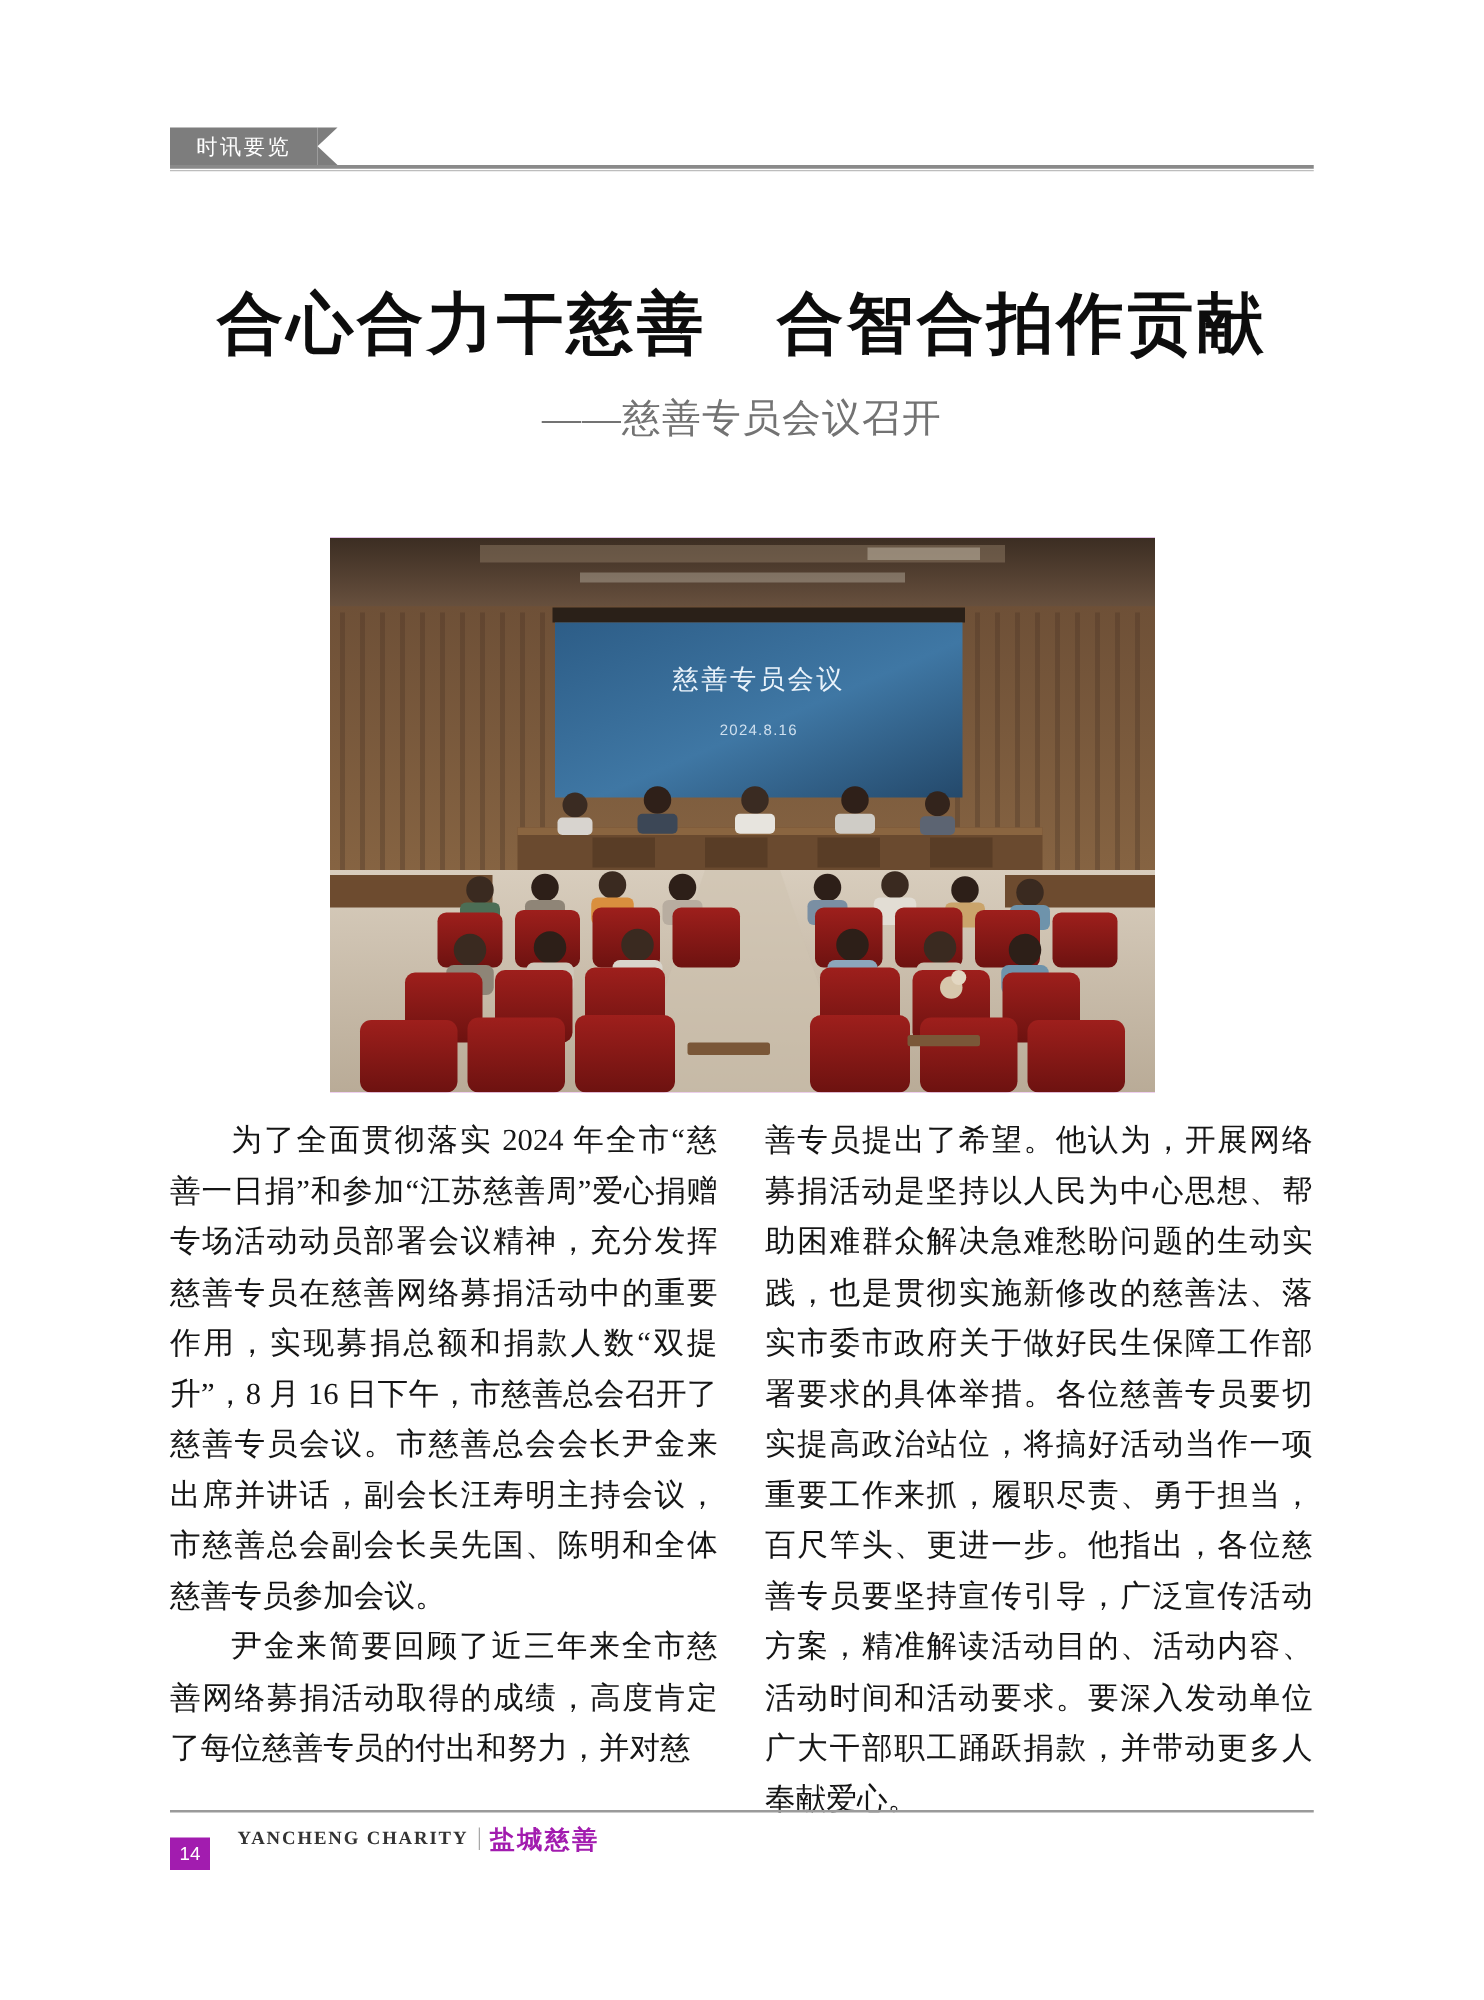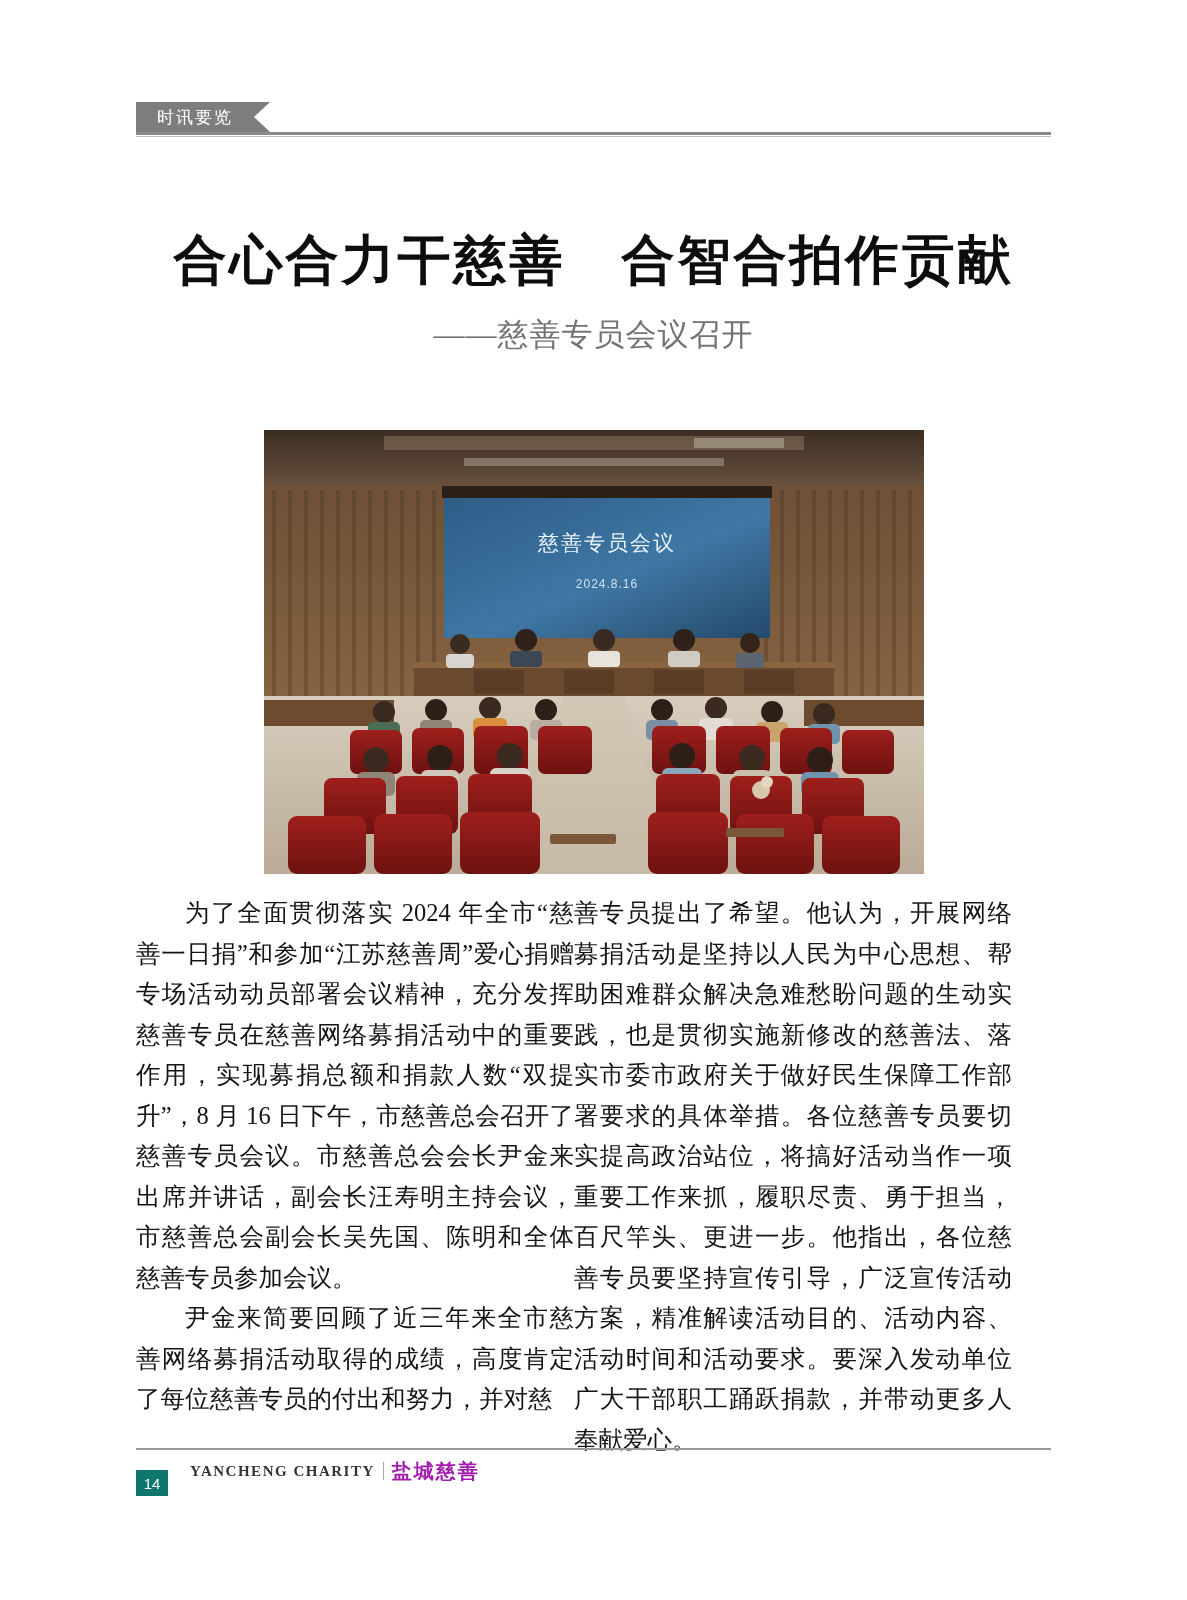--- a/index.html
+++ b/index.html
@@ -105,20 +105,21 @@
   .photo svg { display: block; }
 
   
   .columns {
     position: absolute;
     left: 136px;
     top: 893px;
     width: 915px;
     height: 460px;
     display: flex;
+    gap: 38px;
   }
   .col {
     width: 438px;
     font-family: "Liberation Serif", "DejaVu Serif", serif;
     font-size: 24.5px;
     line-height: 40.5px;
     color: #151515;
     text-align: justify;
     text-justify: inter-ideograph;
   }
@@ -149,21 +150,21 @@
     position: absolute;
     left: 0;
     top: 10px;
     display: flex;
     align-items: center;
     height: 26px;
   }
   .footer-page {
     width: 32px;
     height: 26px;
-    background: #0f766e;
+    background: #a21caf;
     color: #ffffff;
     font-family: "Liberation Sans", "DejaVu Sans", sans-serif;
     font-size: 15px;
     display: flex;
     align-items: center;
     justify-content: center;
     margin-top: 24px;
   }
   .footer-en {
     margin-left: 22px;

